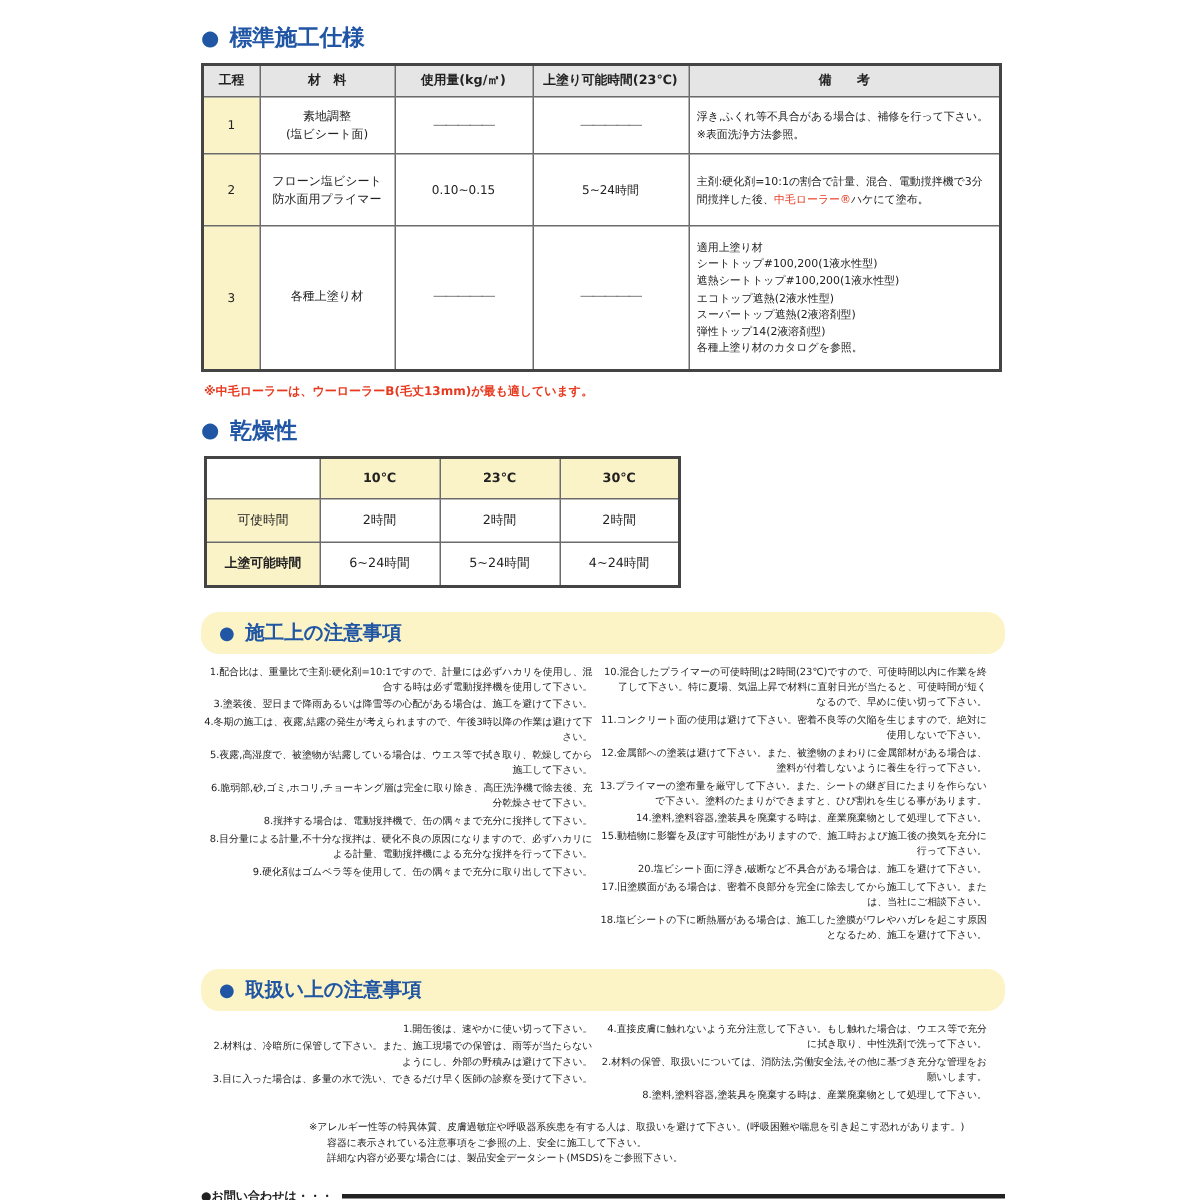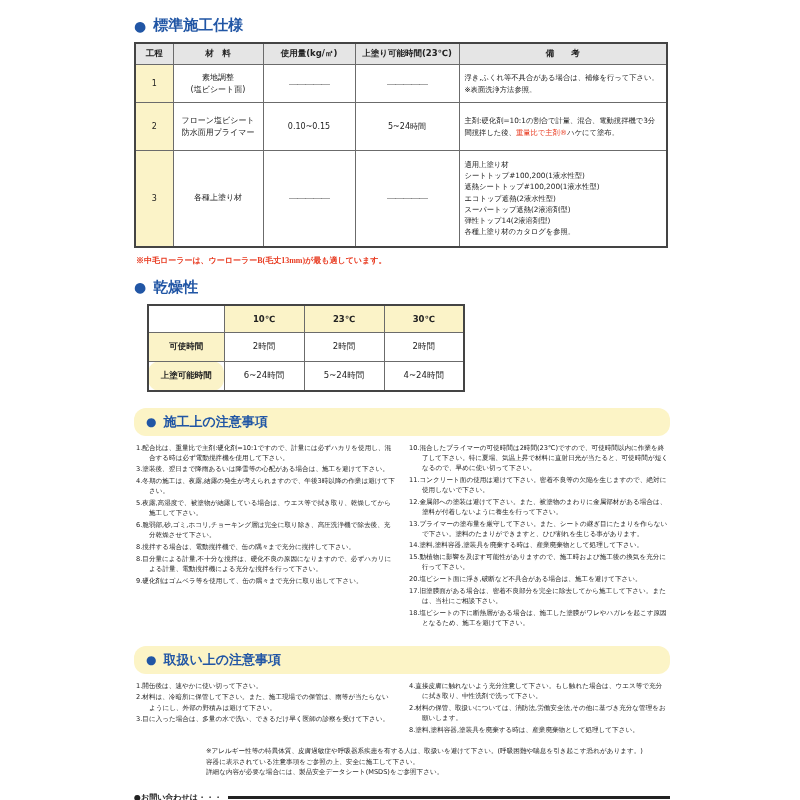--- a/index.html
+++ b/index.html
@@ -16,35 +16,35 @@
   table{border-collapse:collapse;table-layout:fixed;}
   .spec-table{width:532px;border:2px solid #444;}
   .spec-table th,.spec-table td{border:1px solid #6b6b6b;padding:3px 5px;vertical-align:middle;}
   .spec-table th{background:#e5e5e5;font-size:8.5px;font-weight:bold;color:#222;text-align:center;padding:4px 2px;}
   .cream{background:#fbf3c8;}
   .cell-center{text-align:center;font-size:8px;color:#222;}
   .cell-material{text-align:center;font-size:8px;color:#222;white-space:pre-line;line-height:1.5;margin-top:34px;}
   .cell-remarks{font-size:7.3px;color:#222;line-height:1.55;white-space:pre-line;text-align:left;padding:4px 6px;}
   .dash{color:#777;letter-spacing:-1px;font-size:9px;}
   .red-text{color:#e8391f;}
-  .footnote-red{color:#e8391f;font-size:8px;font-weight:bold;margin:7px 0 2px 2px;font-family:Liberation Serif, serif;}
-
-  .dry-table{width:318px;border:2px solid #444;margin-left:13px;}
+  .footnote-red{color:#e8391f;font-size:8px;font-weight:bold;margin:7px 0 2px 2px;}
+
+  .dry-table{width:318px;border:2px solid #444;margin-left:2px;}
   .dry-table th,.dry-table td{border:1px solid #6b6b6b;padding:8px 4px;font-size:8.5px;text-align:center;color:#222;}
   .dry-table th{font-weight:bold;}
   .white-cell{background:#fff;}
 
   
-  .notes-grid{display:flex;gap:14px;margin:4px 0 0 2px;}
+  .notes-grid{display:flex;gap:4px;margin:4px 0 0 2px;text-align:right;}
   .notes-col{width:259px;}
   .note-item{font-size:6.6px;line-height:1.55;padding-left:13px;text-indent:-13px;margin-bottom:1.5px;color:#222;}
 
   .allergy{margin:10px 0 0 72px;width:440px;}
   .allergy div{font-size:6.6px;line-height:1.6;color:#222;}
-  .allergy .a2{margin-left:0;}
+  .allergy .a2{margin-left:12px;}
 
   
   .contact-head{display:flex;align-items:center;margin-top:14px;}
   .contact-label{font-size:8px;font-weight:bold;color:#222;white-space:nowrap;}
   .contact-rule{flex:1;height:3px;background:#222;margin-left:6px;}
 </style>
 </head>
 <body>
 
 <div class="content">
@@ -78,21 +78,21 @@
       <td class="cell-center dash">―――――</td>
       <td class="cell-remarks">浮き,ふくれ等不具合がある場合は、補修を行って下さい。
 ※表面洗浄方法参照。</td>
     </tr>
     <tr style="height:48px;">
       <td class="cream cell-center">2</td>
       <td class="cell-material">フローン塩ビシート
 防水面用プライマー</td>
       <td class="cell-center">0.10~0.15</td>
       <td class="cell-center">5~24時間</td>
-      <td class="cell-remarks"><span>主剤:硬化剤=10:1の割合で計量、混合、電動撹拌機で3分間撹拌した後、</span><span class="red-text">重量比で主剤®</span><span>ハケにて塗布。</span></td>
+      <td class="cell-remarks"><span>主剤:硬化剤=10:1の割合で計量、混合、電動撹拌機で3分間撹拌した後、</span><span class="red-text">中毛ローラー®</span><span>ハケにて塗布。</span></td>
     </tr>
     <tr style="height:96px;">
       <td class="cream cell-center">3</td>
       <td class="cell-material">各種上塗り材</td>
       <td class="cell-center dash">―――――</td>
       <td class="cell-center dash">―――――</td>
       <td class="cell-remarks">適用上塗り材
 シートトップ#100,200(1液水性型)
 遮熱シートトップ#100,200(1液水性型)
 エコトップ遮熱(2液水性型)
@@ -118,27 +118,27 @@
         <col style="width:80px">
       </colgroup>
     <tbody>
         <tr>
       <th class="white-cell"></th>
       <th class="cream">10℃</th>
       <th class="cream">23℃</th>
       <th class="cream">30℃</th>
     </tr>
     <tr>
-      <td class="cream" style="font-weight:bold;">可使時間</td>
+      <td class="cream" style="font-weight:normal;">可使時間</td>
       <td>2時間</td>
       <td>2時間</td>
       <td>2時間</td>
     </tr>
     <tr>
-      <td class="cream" style="font-weight:bold;border-radius:12px;">上塗可能時間</td>
+      <td class="cream" style="font-weight:bold;">上塗可能時間</td>
       <td>6~24時間</td>
       <td>5~24時間</td>
       <td>4~24時間</td>
     </tr>
   </tbody>
     </table>
 
   <div class="bar-title">
     <span class="bullet">●</span>
     <span>施工上の注意事項</span>

